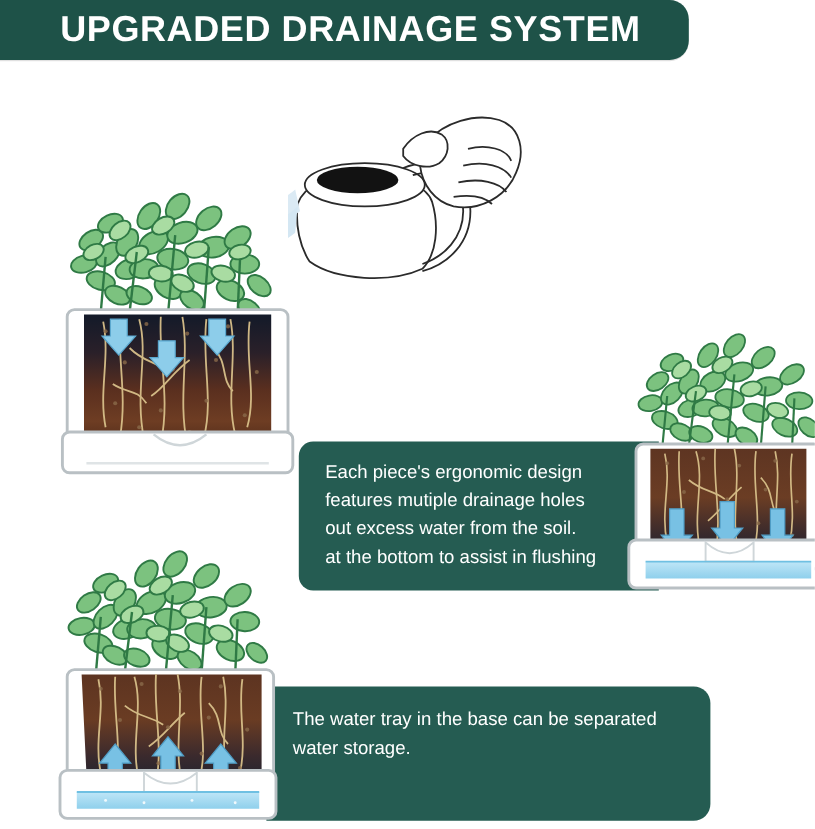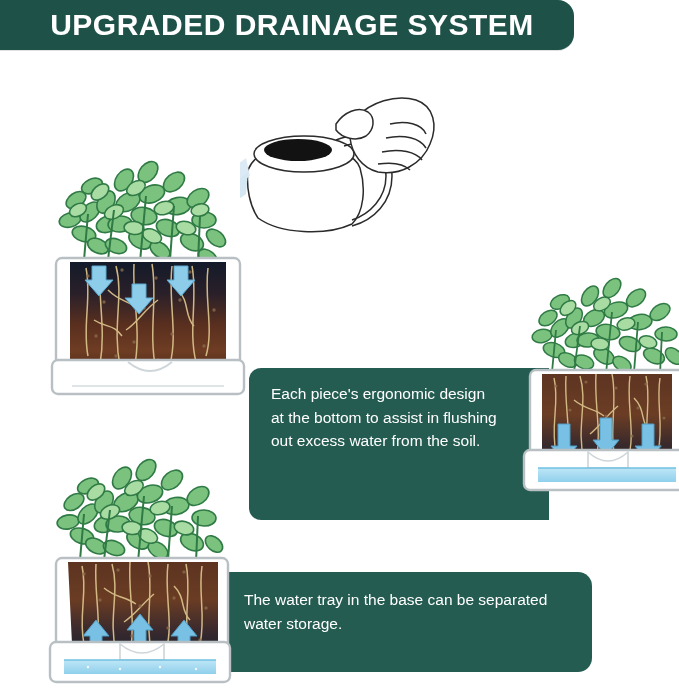--- a/index.html
+++ b/index.html
@@ -23,26 +23,26 @@
     padding-left:16px;white-space:nowrap;
   }
 
   
   .callout{
     position:absolute;background:#255c52;color:#fff;
     font-size:15.5px;line-height:1.52;
   }
   .callout p{margin:0;}
   .callout-1{
-    left:237px;top:368px;width:300px;height:152px;
+    left:237px;top:368px;width:300px;height:124px;
     border-radius:12px 0 0 12px;
     padding:14px 16px 16px 22px;box-sizing:border-box;
   }
   .callout-2{
-    left:210px;top:572px;width:370px;height:100px;
+    left:210px;top:572px;width:370px;height:112px;
     border-radius:0 14px 14px 0;
     padding:16px 18px 16px 22px;box-sizing:border-box;
   }
 
   
   .planter{position:absolute;}
   .planter svg{display:block;overflow:visible;}
 
   
   .watercan{position:absolute;left:228px;top:84px;}
@@ -53,22 +53,23 @@
 <body>
 
 <div class="stage">
 
   <div class="banner z-front">
     <span class="banner-text">UPGRADED DRAINAGE SYSTEM</span>
   </div>
 
   <div class="callout callout-1 z-mid">
     <p>Each piece's ergonomic design</p>
+    <p>features mutiple drainage holes</p>
+    <p>out excess water from the soil.</p>
     <p>at the bottom to assist in flushing</p>
-    <p>out excess water from the soil.</p>
   </div>
 
   <div class="callout callout-2 z-mid">
     <p>The water tray in the base can be separated</p>
     <p>water storage.</p>
   </div>
 
   <svg width="0" height="0" style="position:absolute">
     <defs>
       <linearGradient id="soilGrad" x1="0" y1="0" x2="0" y2="1">

